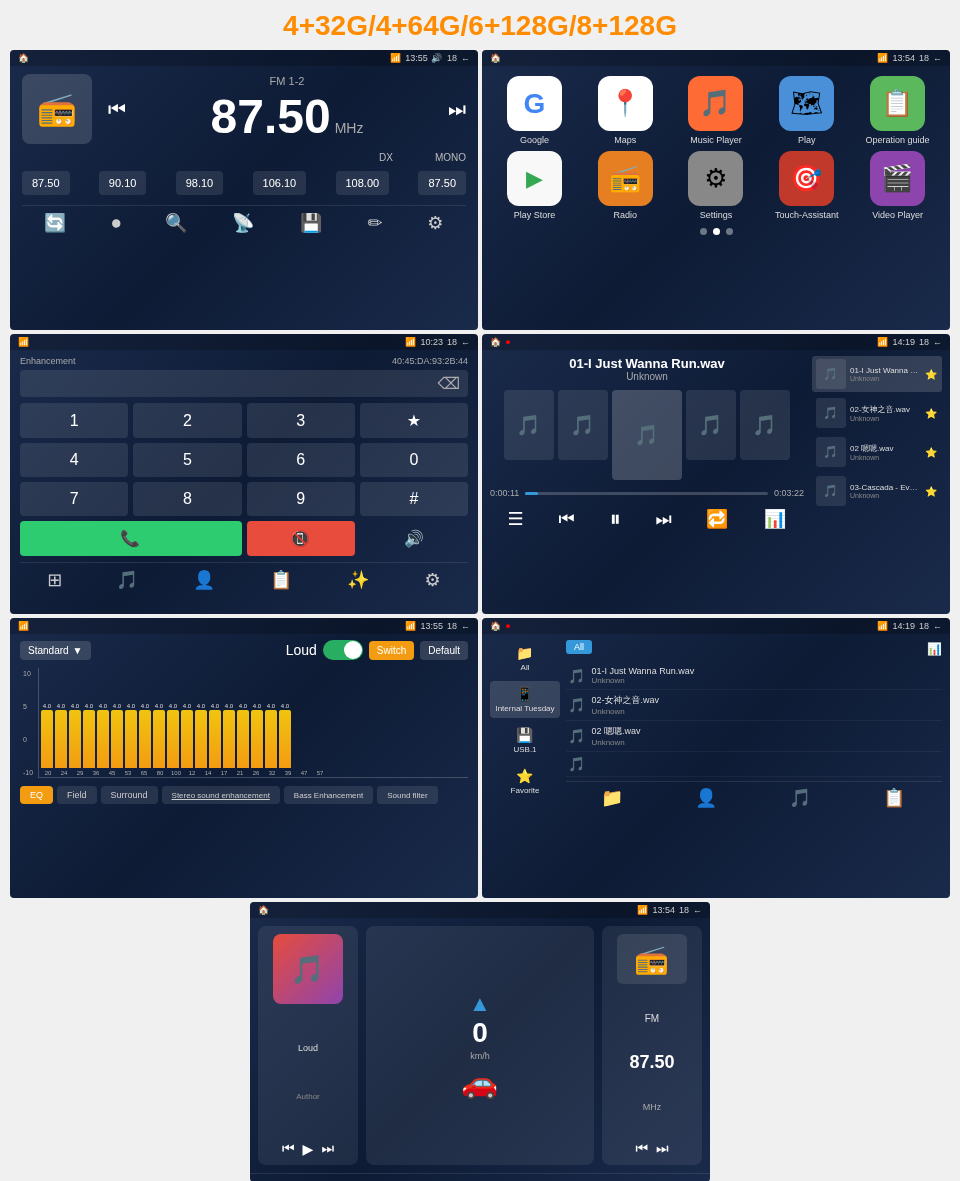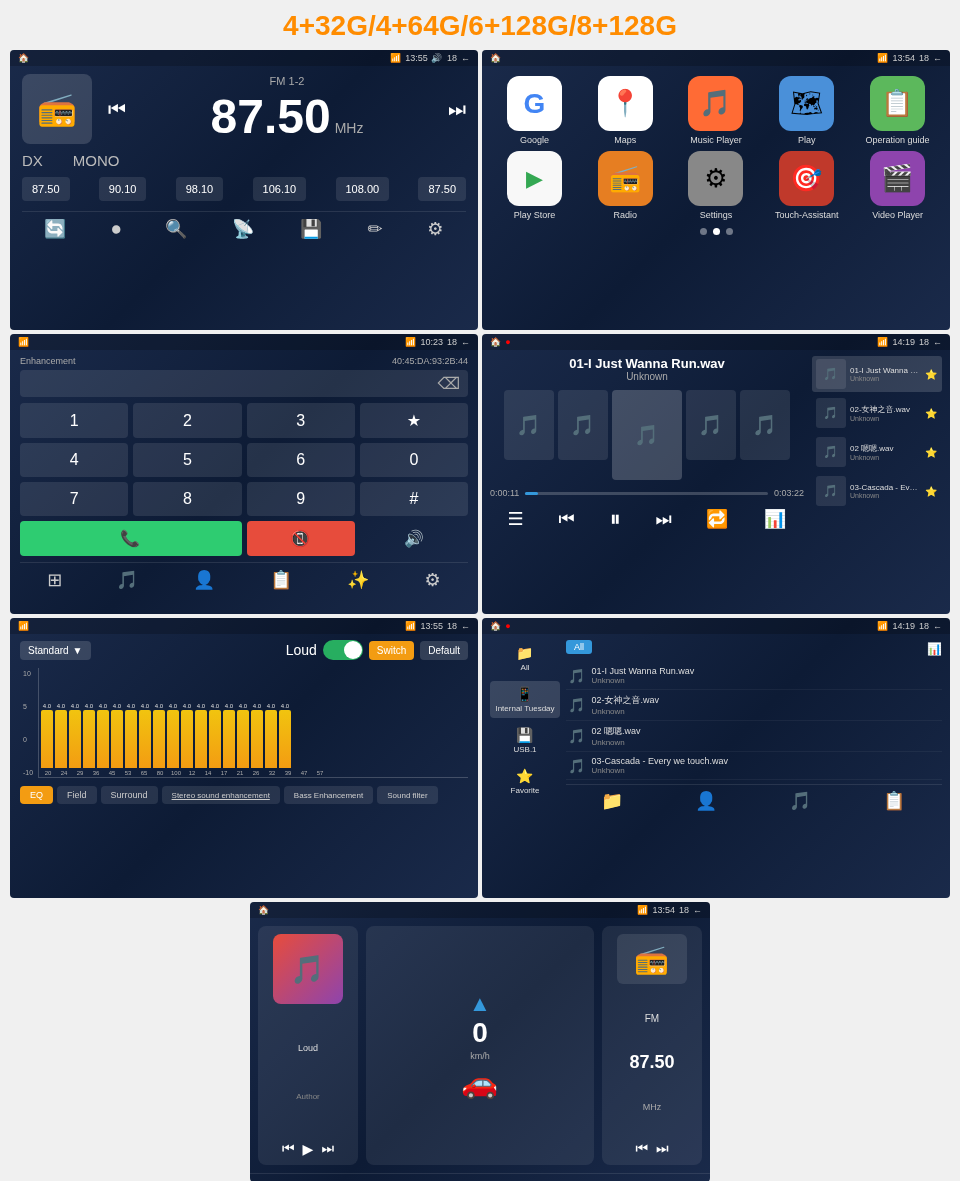--- a/index.html
+++ b/index.html
@@ -97,23 +97,23 @@
     .radio-freq-unit { font-size: 14px; color: #aaa; }
     .radio-nav-btn {
       background: none;
       border: none;
       color: white;
       font-size: 20px;
       cursor: pointer;
     }
     .radio-dx-row {
       display: flex;
-      justify-content: flex-start;
-      gap: 30px;
-      font-size: 15px;
+      justify-content: flex-end;
+      gap: 42px;
+      font-size: 10px;
       color: #bbb;
       margin-bottom: 8px;
     }
     .radio-presets {
       display: flex;
       justify-content: space-between;
       margin-bottom: 10px;
     }
     .preset-btn {
       background: rgba(255,255,255,0.1);
@@ -1029,24 +1029,20 @@
         </div>
         <div class="browser-item">
           <span class="browser-item-icon">🎵</span>
           <div class="browser-item-info">
             <div class="browser-item-name">02 嗯嗯.wav</div>
             <div class="browser-item-artist">Unknown</div>
           </div>
         </div>
         <div class="browser-item">
           <span class="browser-item-icon">🎵</span>
-          <div class="browser-item-info">
-            <div class="browser-item-name">03-Cascada - Every we touch.wav</div>
-            <div class="browser-item-artist">Unkhown</div>
-          </div>
         </div>
         <div class="browser-nav">
           <button class="ctrl-btn">📁</button>
           <button class="ctrl-btn">👤</button>
           <button class="ctrl-btn">🎵</button>
           <button class="ctrl-btn">📋</button>
         </div>
       </div>
     </div>
   </div>

